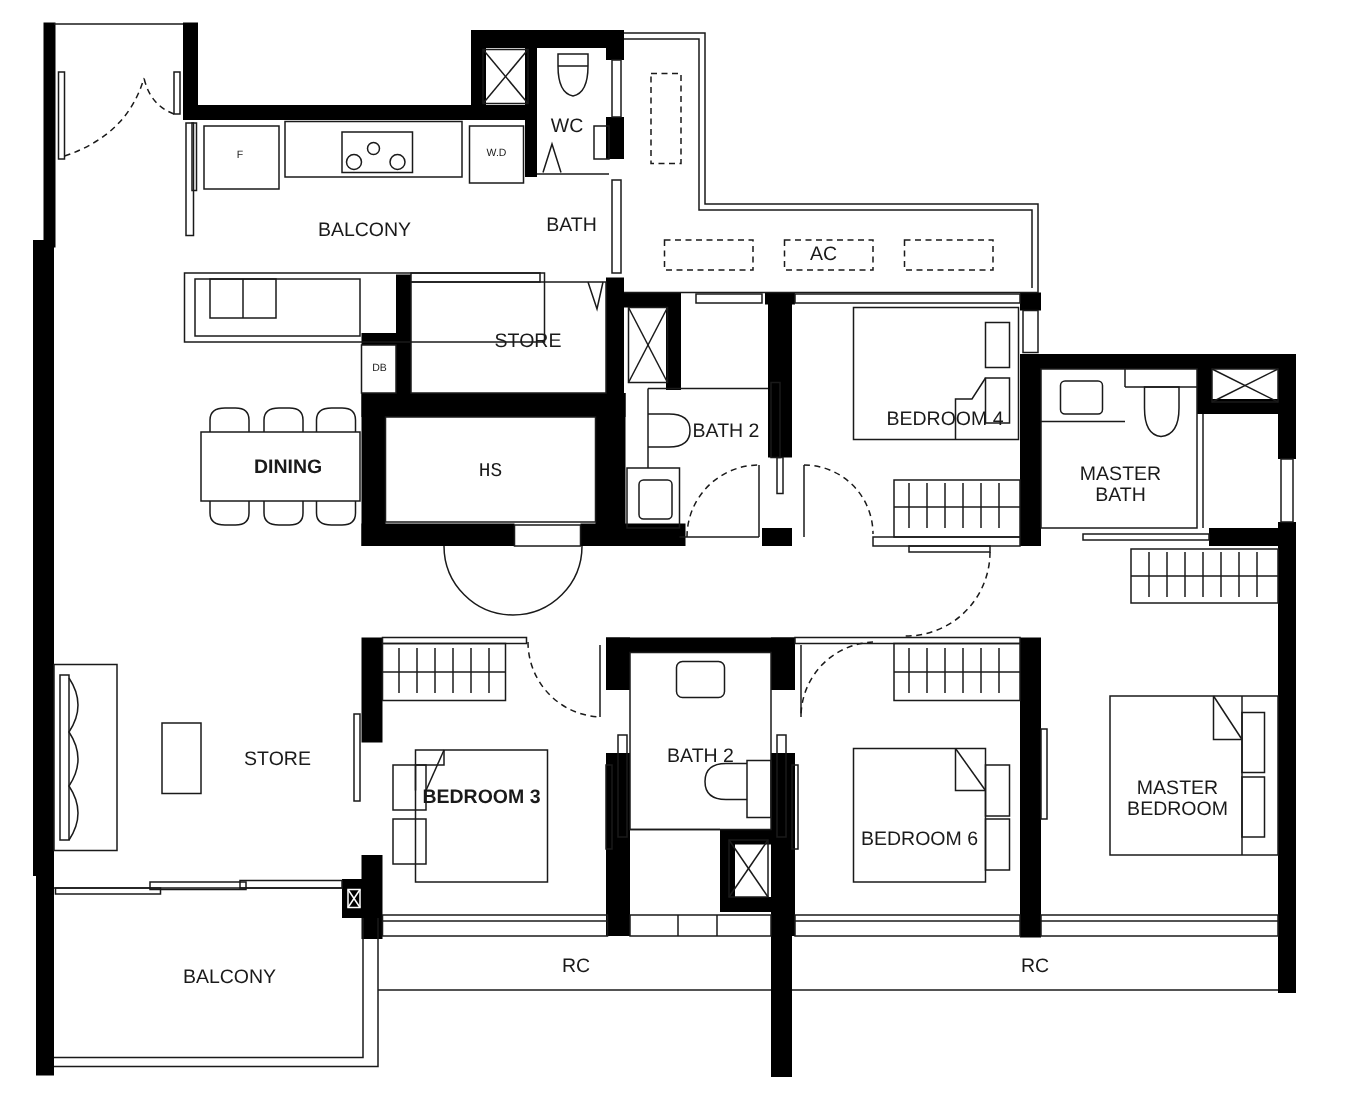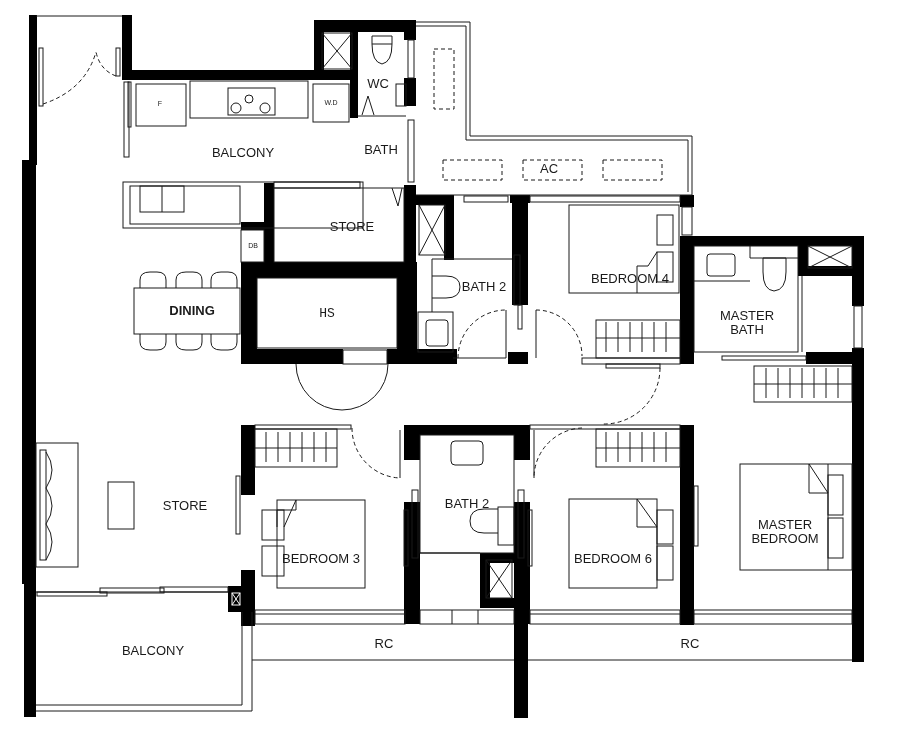--- a/index.html
+++ b/index.html
@@ -291,21 +291,21 @@
 <div class="lbl" style="left:381px;top:150px;">BATH</div>
 <div class="lbl" style="left:378px;top:84px;">WC</div>
 <div class="lbl" style="left:352px;top:227px;">STORE</div>
 <div class="lbl" style="left:327px;top:314px;font-family:Liberation Mono, monospace;">HS</div>
 <div class="lbl" style="left:192px;top:311px;font-weight:bold;">DINING</div>
 <div class="lbl" style="left:185px;top:506px;">STORE</div>
 <div class="lbl" style="left:131px;top:651px;padding-left:44px;">BALCONY</div>
 <div class="lbl" style="left:484px;top:287px;">BATH 2</div>
 <div class="lbl" style="left:467px;top:504px;">BATH 2</div>
 <div class="lbl" style="left:602px;top:279px;margin-left:28px;">BEDROOM 4</div>
-<div class="lbl" style="left:321px;top:559px;">BEDROOM 3</div>
+<div class="lbl" style="left:321px;top:531px;font-weight:bold;">BEDROOM 3</div>
 <div class="lbl" style="left:613px;top:559px;">BEDROOM  6</div>
 <div class="lbl" style="left:747px;top:323px;">MASTER
 BATH</div>
 <div class="lbl" style="left:785px;top:532px;">MASTER
 BEDROOM</div>
 <div class="lbl" style="left:549px;top:169px;">AC</div>
 <div class="lbl" style="left:384px;top:644px;">RC</div>
 <div class="lbl" style="left:690px;top:644px;">RC</div>
 
 <div class="lbl small" style="left:160px;top:104px;">F</div>

